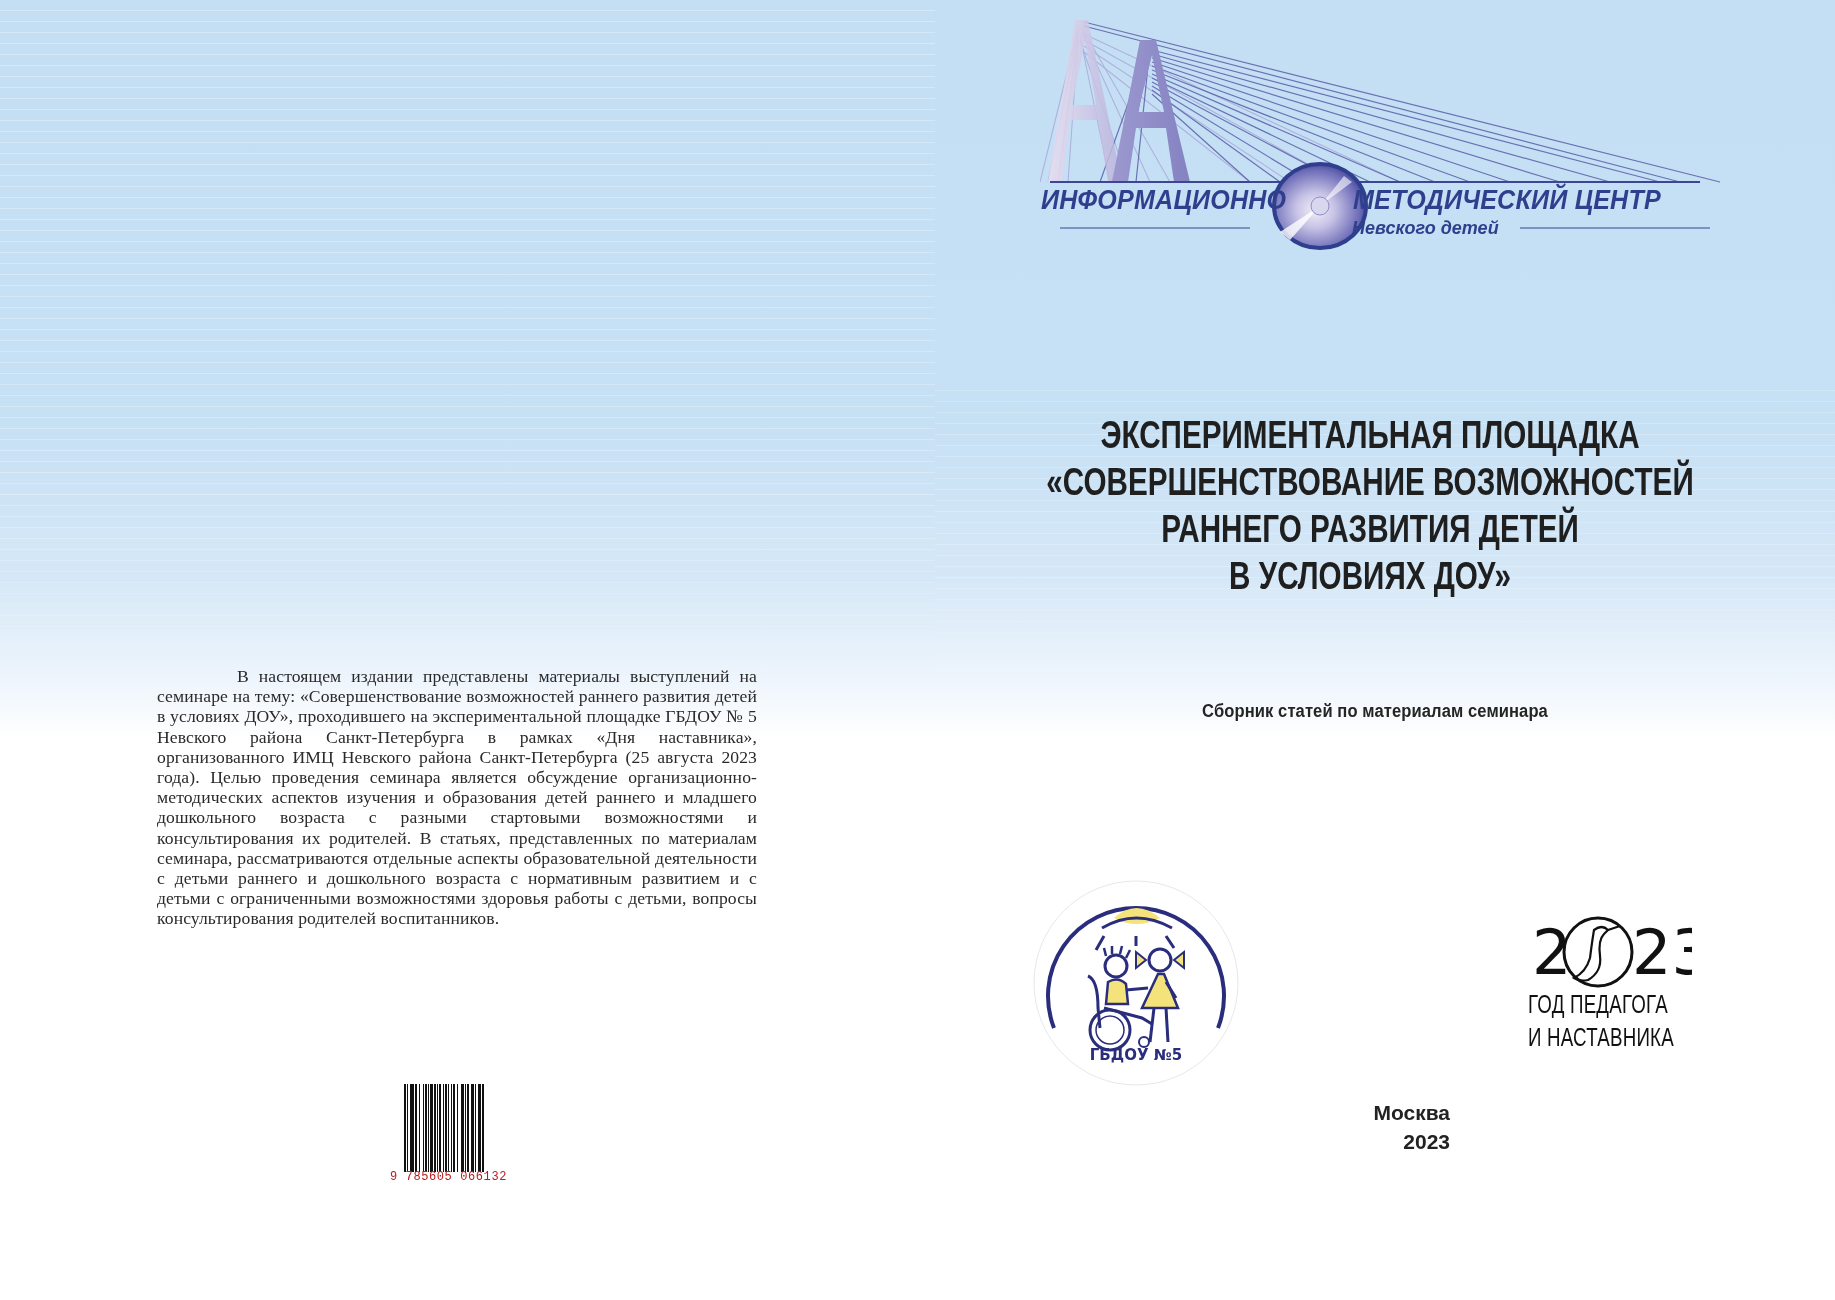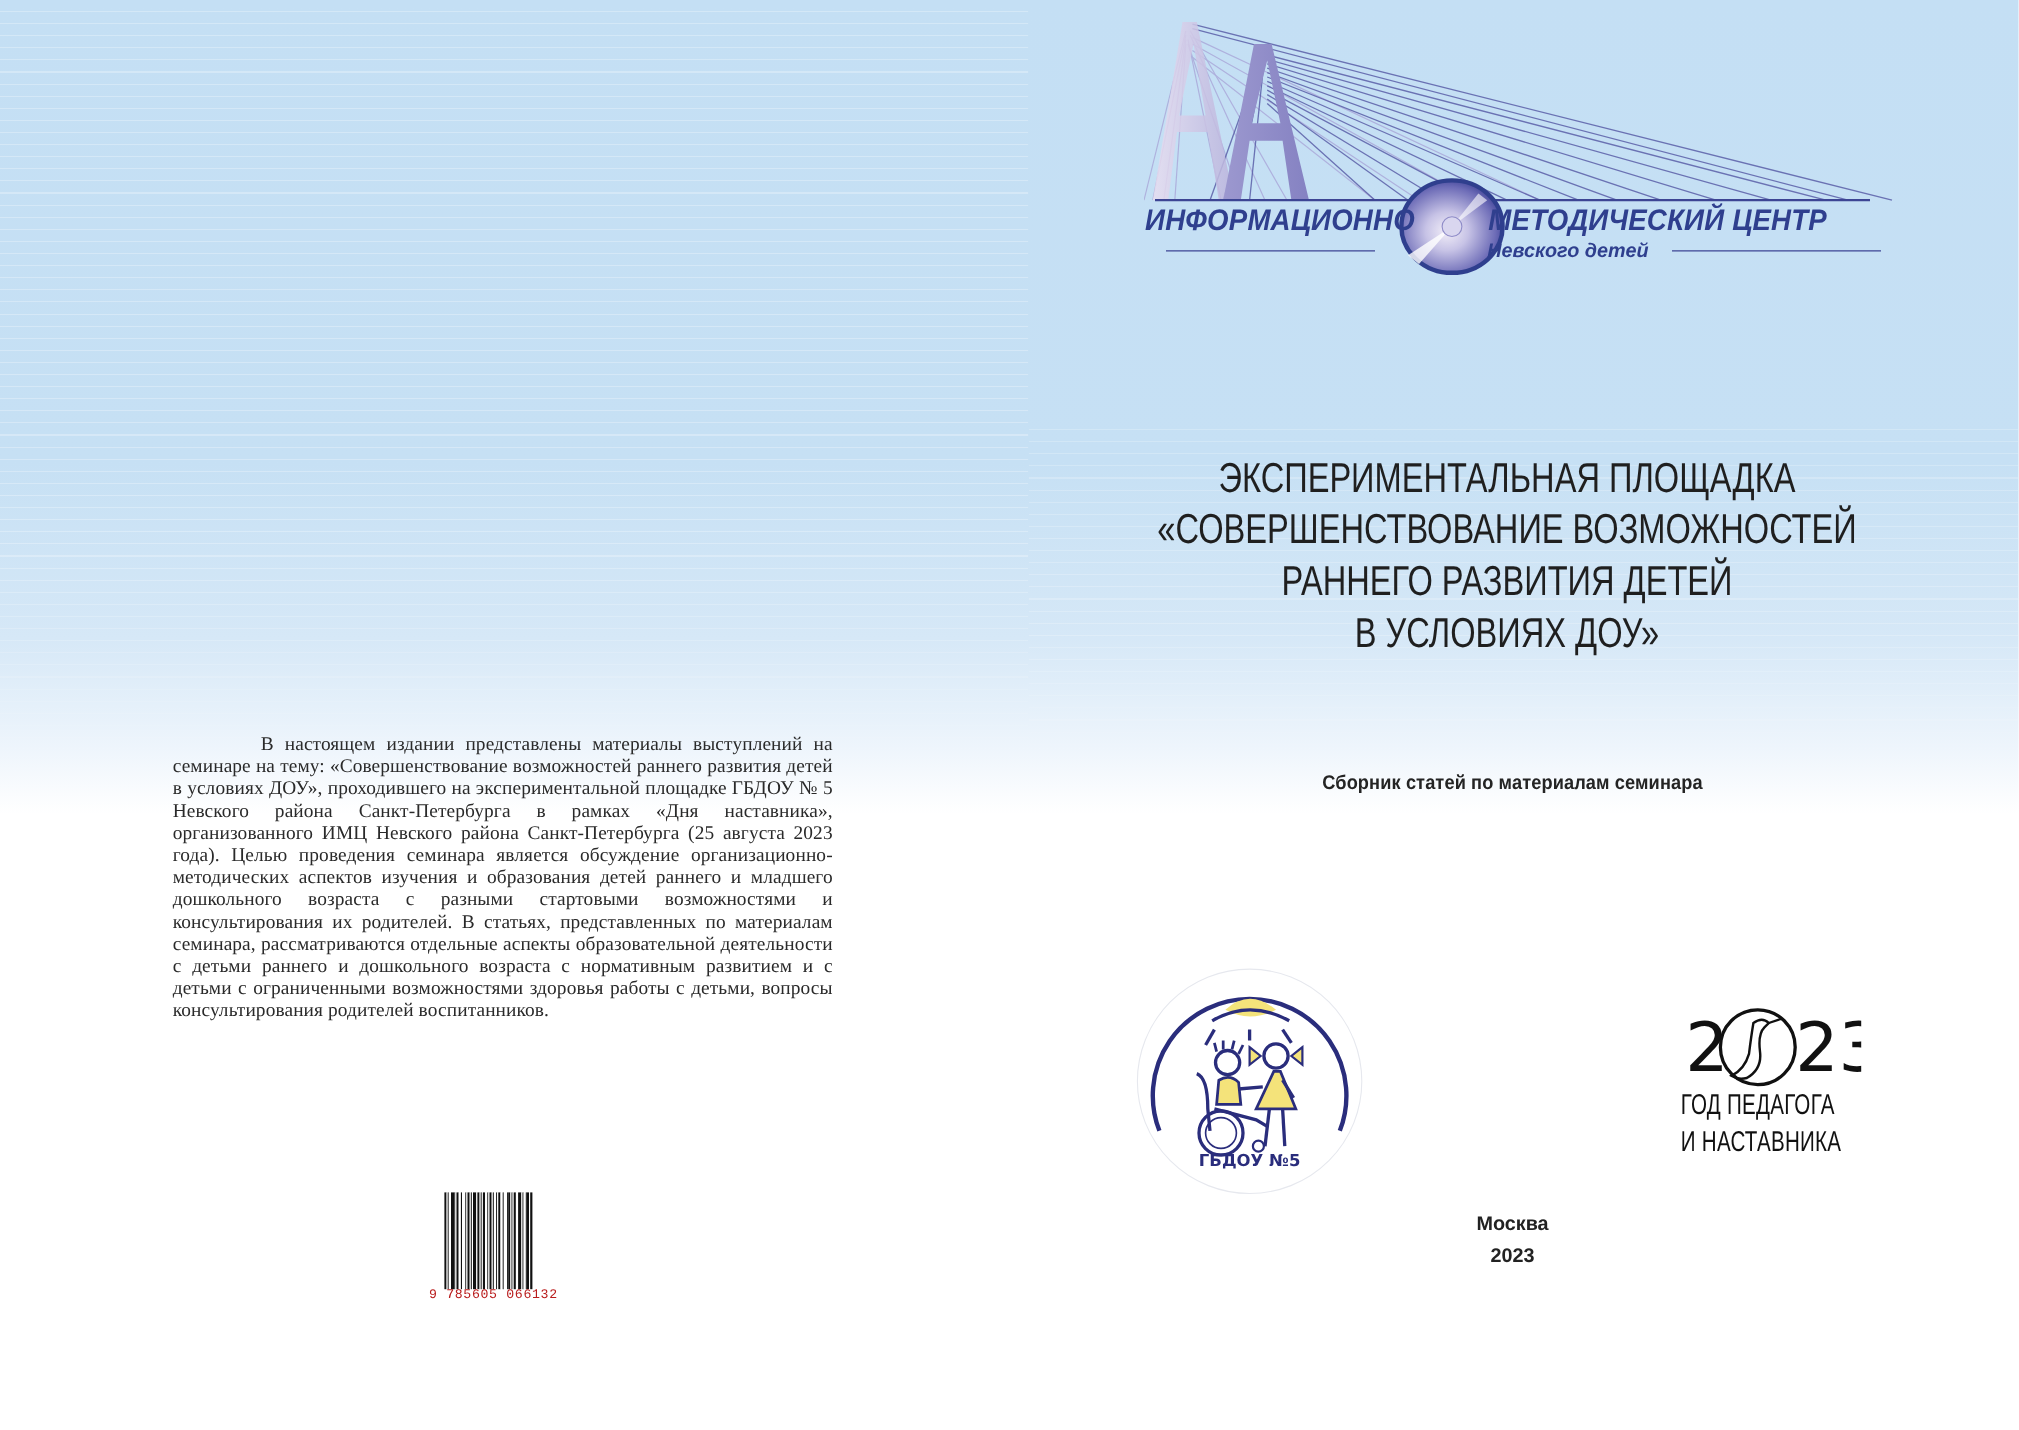--- a/index.html
+++ b/index.html
@@ -50,40 +50,40 @@
     font-size: 27px; color: #2f3f8e; letter-spacing: 0.2px; white-space: nowrap;
     transform: scaleX(0.93); transform-origin: left top;
   }
   .imc-sub {
     position: absolute; left: 1352px; top: 218px; font-style: italic; font-weight: bold;
     font-size: 18px; color: #2f3f8e; white-space: nowrap;
   }
 
   .title {
     position: absolute; left: 950px; top: 412px; width: 840px; text-align: center;
-    font-weight: normal; font-size: 38px; line-height: 47px; color: #1f1f1f;
+    font-weight: bold; font-size: 38px; line-height: 47px; color: #1f1f1f;
   }
   .title div { transform: scaleX(0.78); transform-origin: center; white-space: nowrap; }
   .subtitle {
     position: absolute; left: 1150px; top: 701px; width: 450px; text-align: center;
     font-weight: bold; font-size: 18px; color: #242424; letter-spacing: 0.1px;
     transform: scaleX(0.92);
   }
 
   .school-logo { position: absolute; left: 1026px; top: 878px; }
   .year-logo { position: absolute; left: 1532px; top: 912px; }
   .year-text {
     position: absolute; left: 1528px; top: 988px; width: 170px; text-align: left;
     font-size: 26px; line-height: 33px; color: #111; white-space: nowrap;
     transform: scaleX(0.72); transform-origin: left top; letter-spacing: 0.3px;
   }
 
   .city {
-    position: absolute; left: 1300px; top: 1098px; width: 150px; text-align: center;
-    font-weight: bold; font-size: 18px; line-height: 29px; color: #222;
+    position: absolute; left: 1300px; top: 1098px; width: 150px; text-align: right;
+    font-weight: bold; font-size: 21px; line-height: 29px; color: #222;
   }
 </style>
 </head>
 <body>
 
 <div class="stripes-left"></div>
 <div class="stripes-right"></div>
 
 <div class="abstract">В настоящем издании представлены материалы выступлений на семинаре на тему: «Совершенствование возможностей раннего развития детей в условиях ДОУ», проходившего на экспериментальной площадке ГБДОУ № 5 Невского района Санкт-Петербурга в рамках «Дня наставника», организованного ИМЦ Невского района Санкт-Петербурга (25 августа 2023 года). Целью проведения семинара является обсуждение организационно-методических аспектов изучения и образования детей раннего и младшего дошкольного возраста с разными стартовыми возможностями и консультирования их родителей. В статьях, представленных по материалам семинара, рассматриваются отдельные аспекты образовательной деятельности с детьми раннего и дошкольного возраста с нормативным развитием и с детьми с ограниченными возможностями здоровья работы с детьми, вопросы консультирования родителей воспитанников.</div>
 

